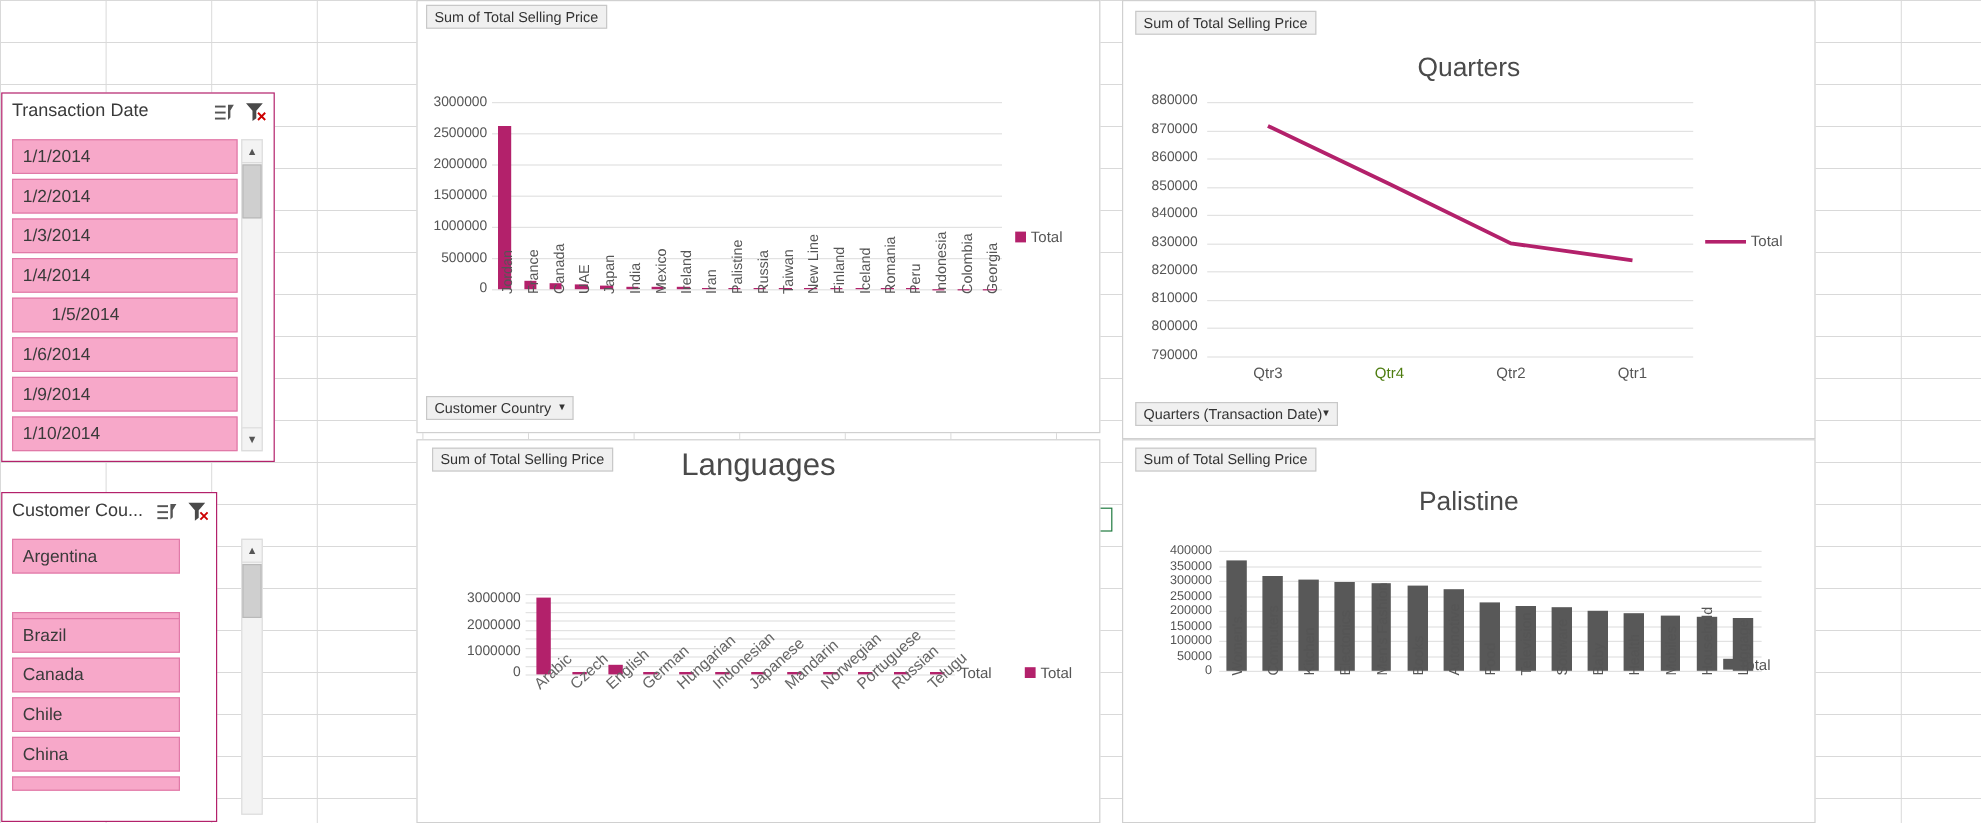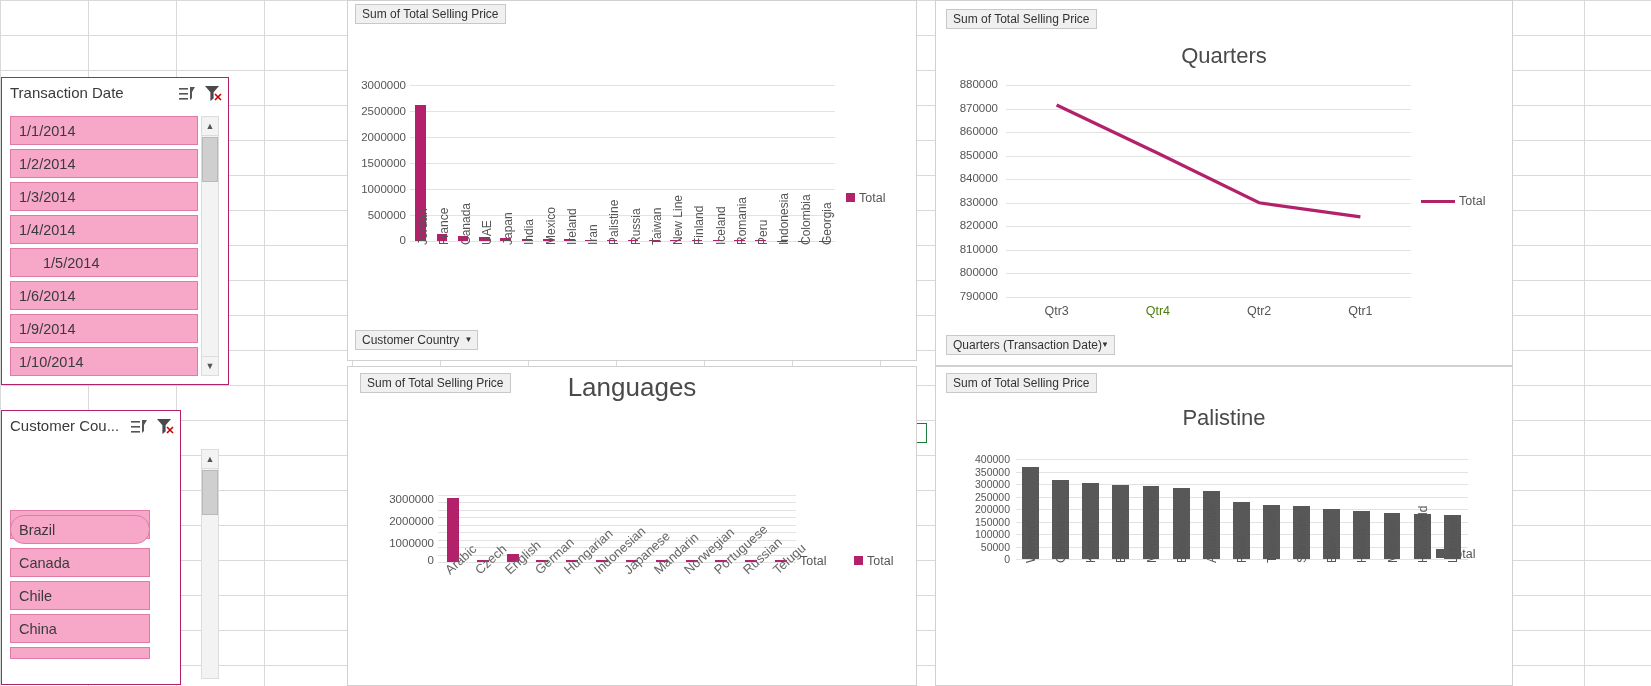--- a/index.html
+++ b/index.html
@@ -110,22 +110,23 @@
           </svg>
       </span>
       <span>
         <svg width="18" height="17" viewBox="0 0 18 17">
             <path d="M1 1 h14 l-5.4 6.3 v6.2 l-3.2 2.4 v-8.6 z" fill="#4a4a4a"></path>
             <path d="M11 9 l6 6 M17 9 l-6 6" stroke="#c00" stroke-width="1.6"></path>
           </svg>
       </span>
     </div>
   </div>
+  <div class="slicer-item" style="top:38px;">Argentina</div>
   <div class="slicer-item" style="top:71px;margin-top:28px;">Belgium</div>
-  <div class="slicer-item" style="top:104px;border-radius:14px;">Brazil</div>
+  <div class="slicer-item" style="top:104px;">Brazil</div>
   <div class="slicer-item" style="top:137px;">Canada</div>
   <div class="slicer-item" style="top:170px;">Chile</div>
   <div class="slicer-item" style="top:203px;">China</div>
   <div class="slicer-item" style="top:236px;height:12px;"></div>
   <div class="sb-track" style="left:199px;top:38px;height:230px;"></div>
   <div class="sb-btn" style="left:199px;top:38px;">▲</div>
   <div class="sb-thumb" style="left:200px;top:59px;height:45px;"></div>
 </div>
 
 <div class="panel" style="left:347px;top:0px;width:570px;height:361px;">

